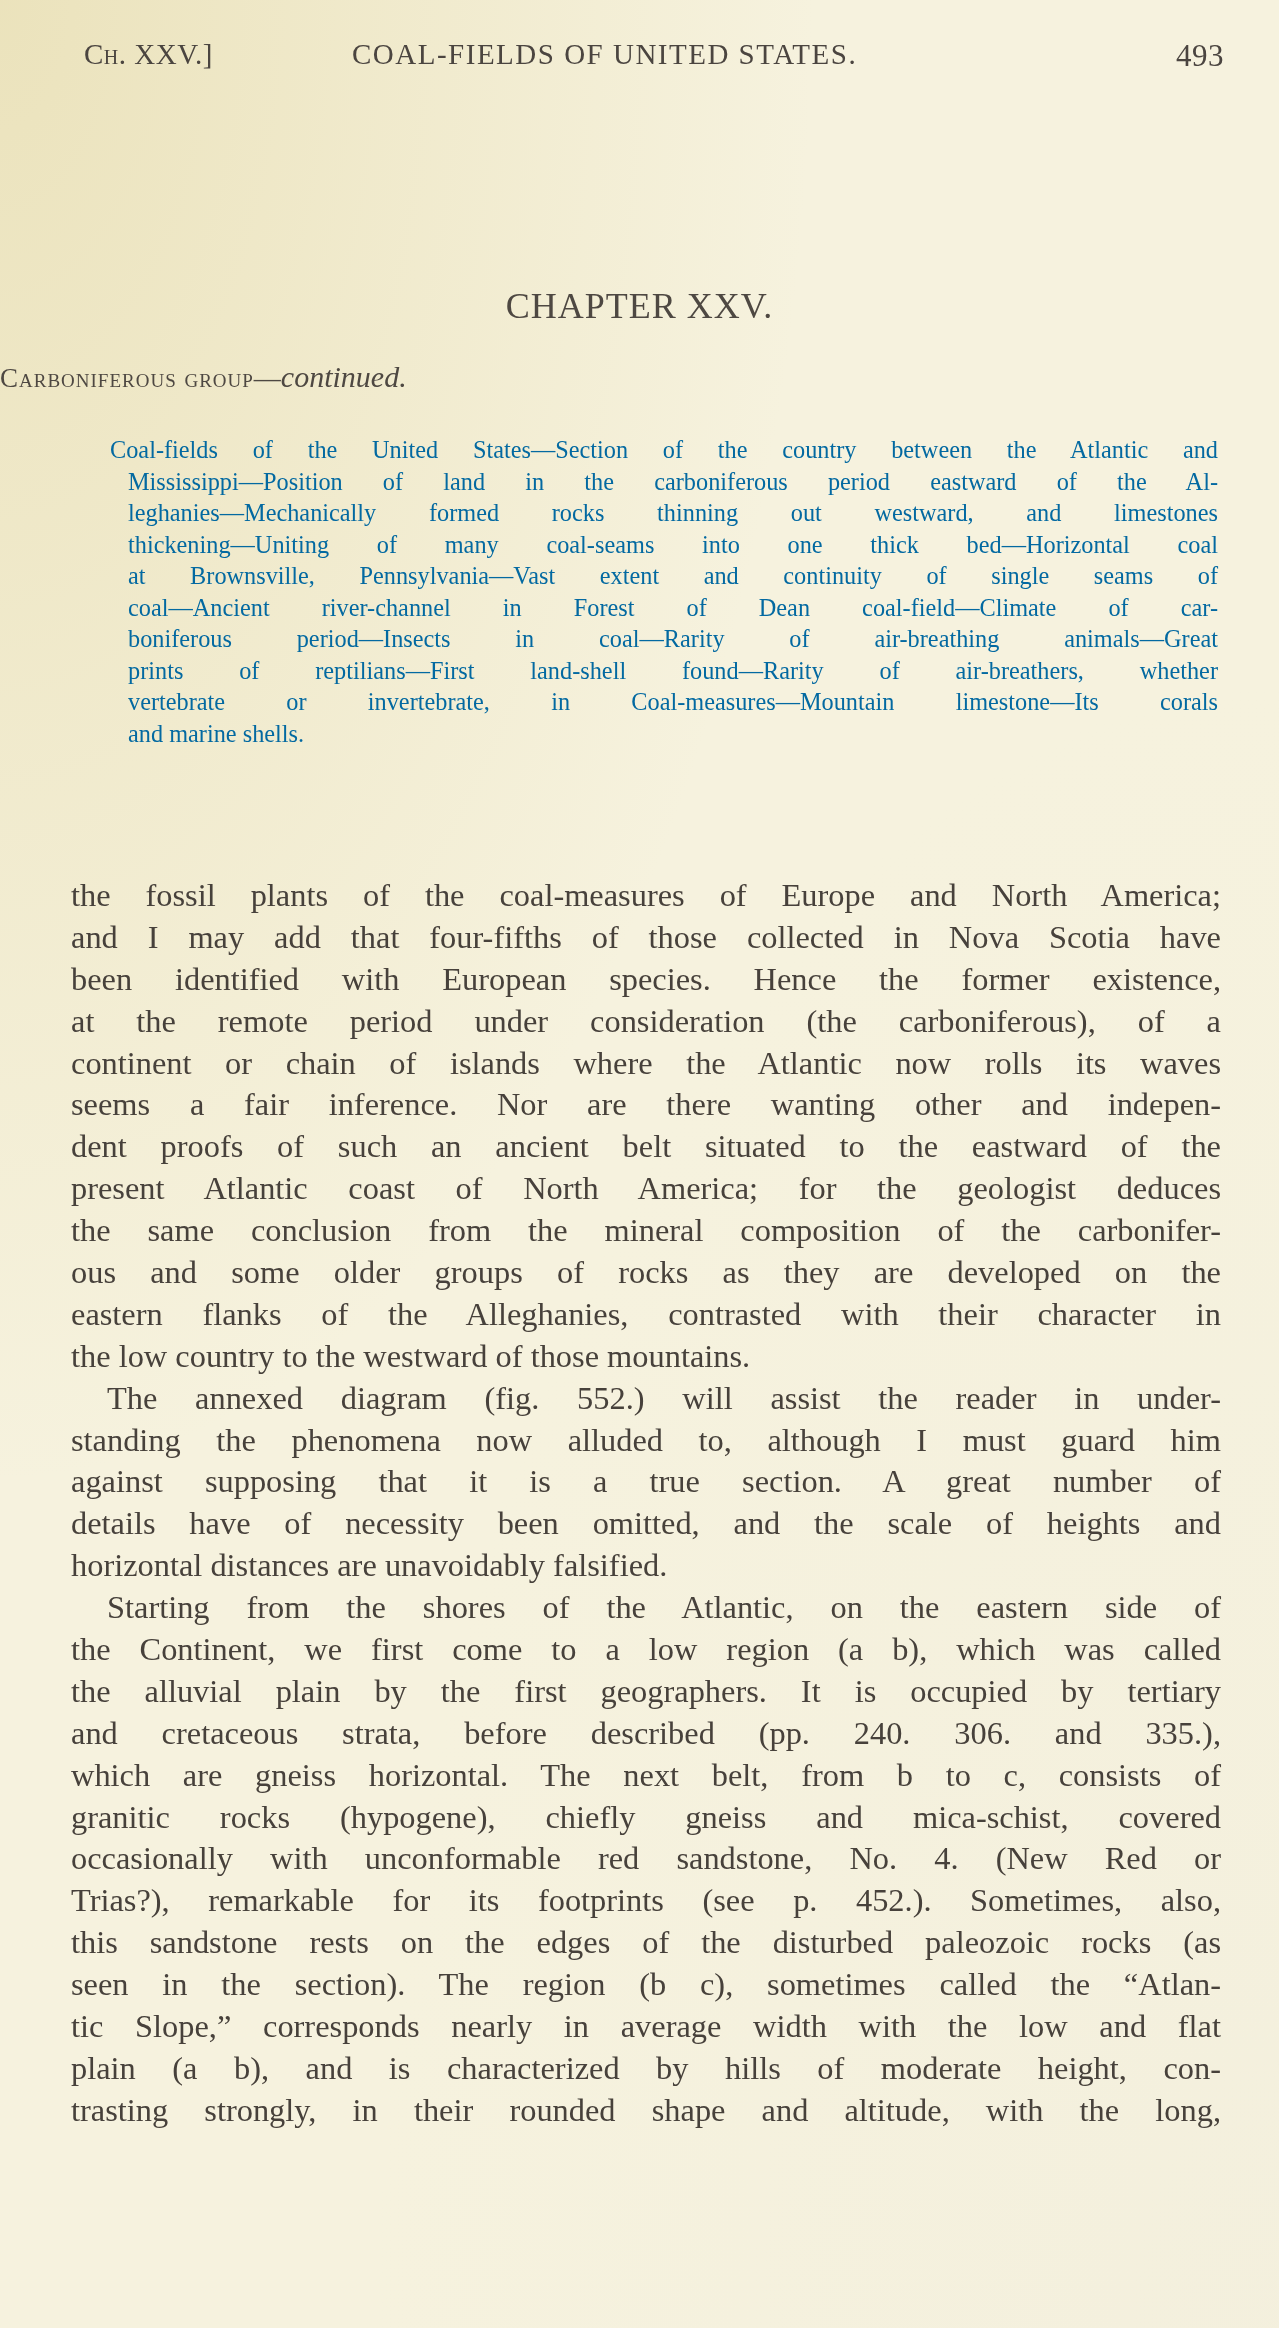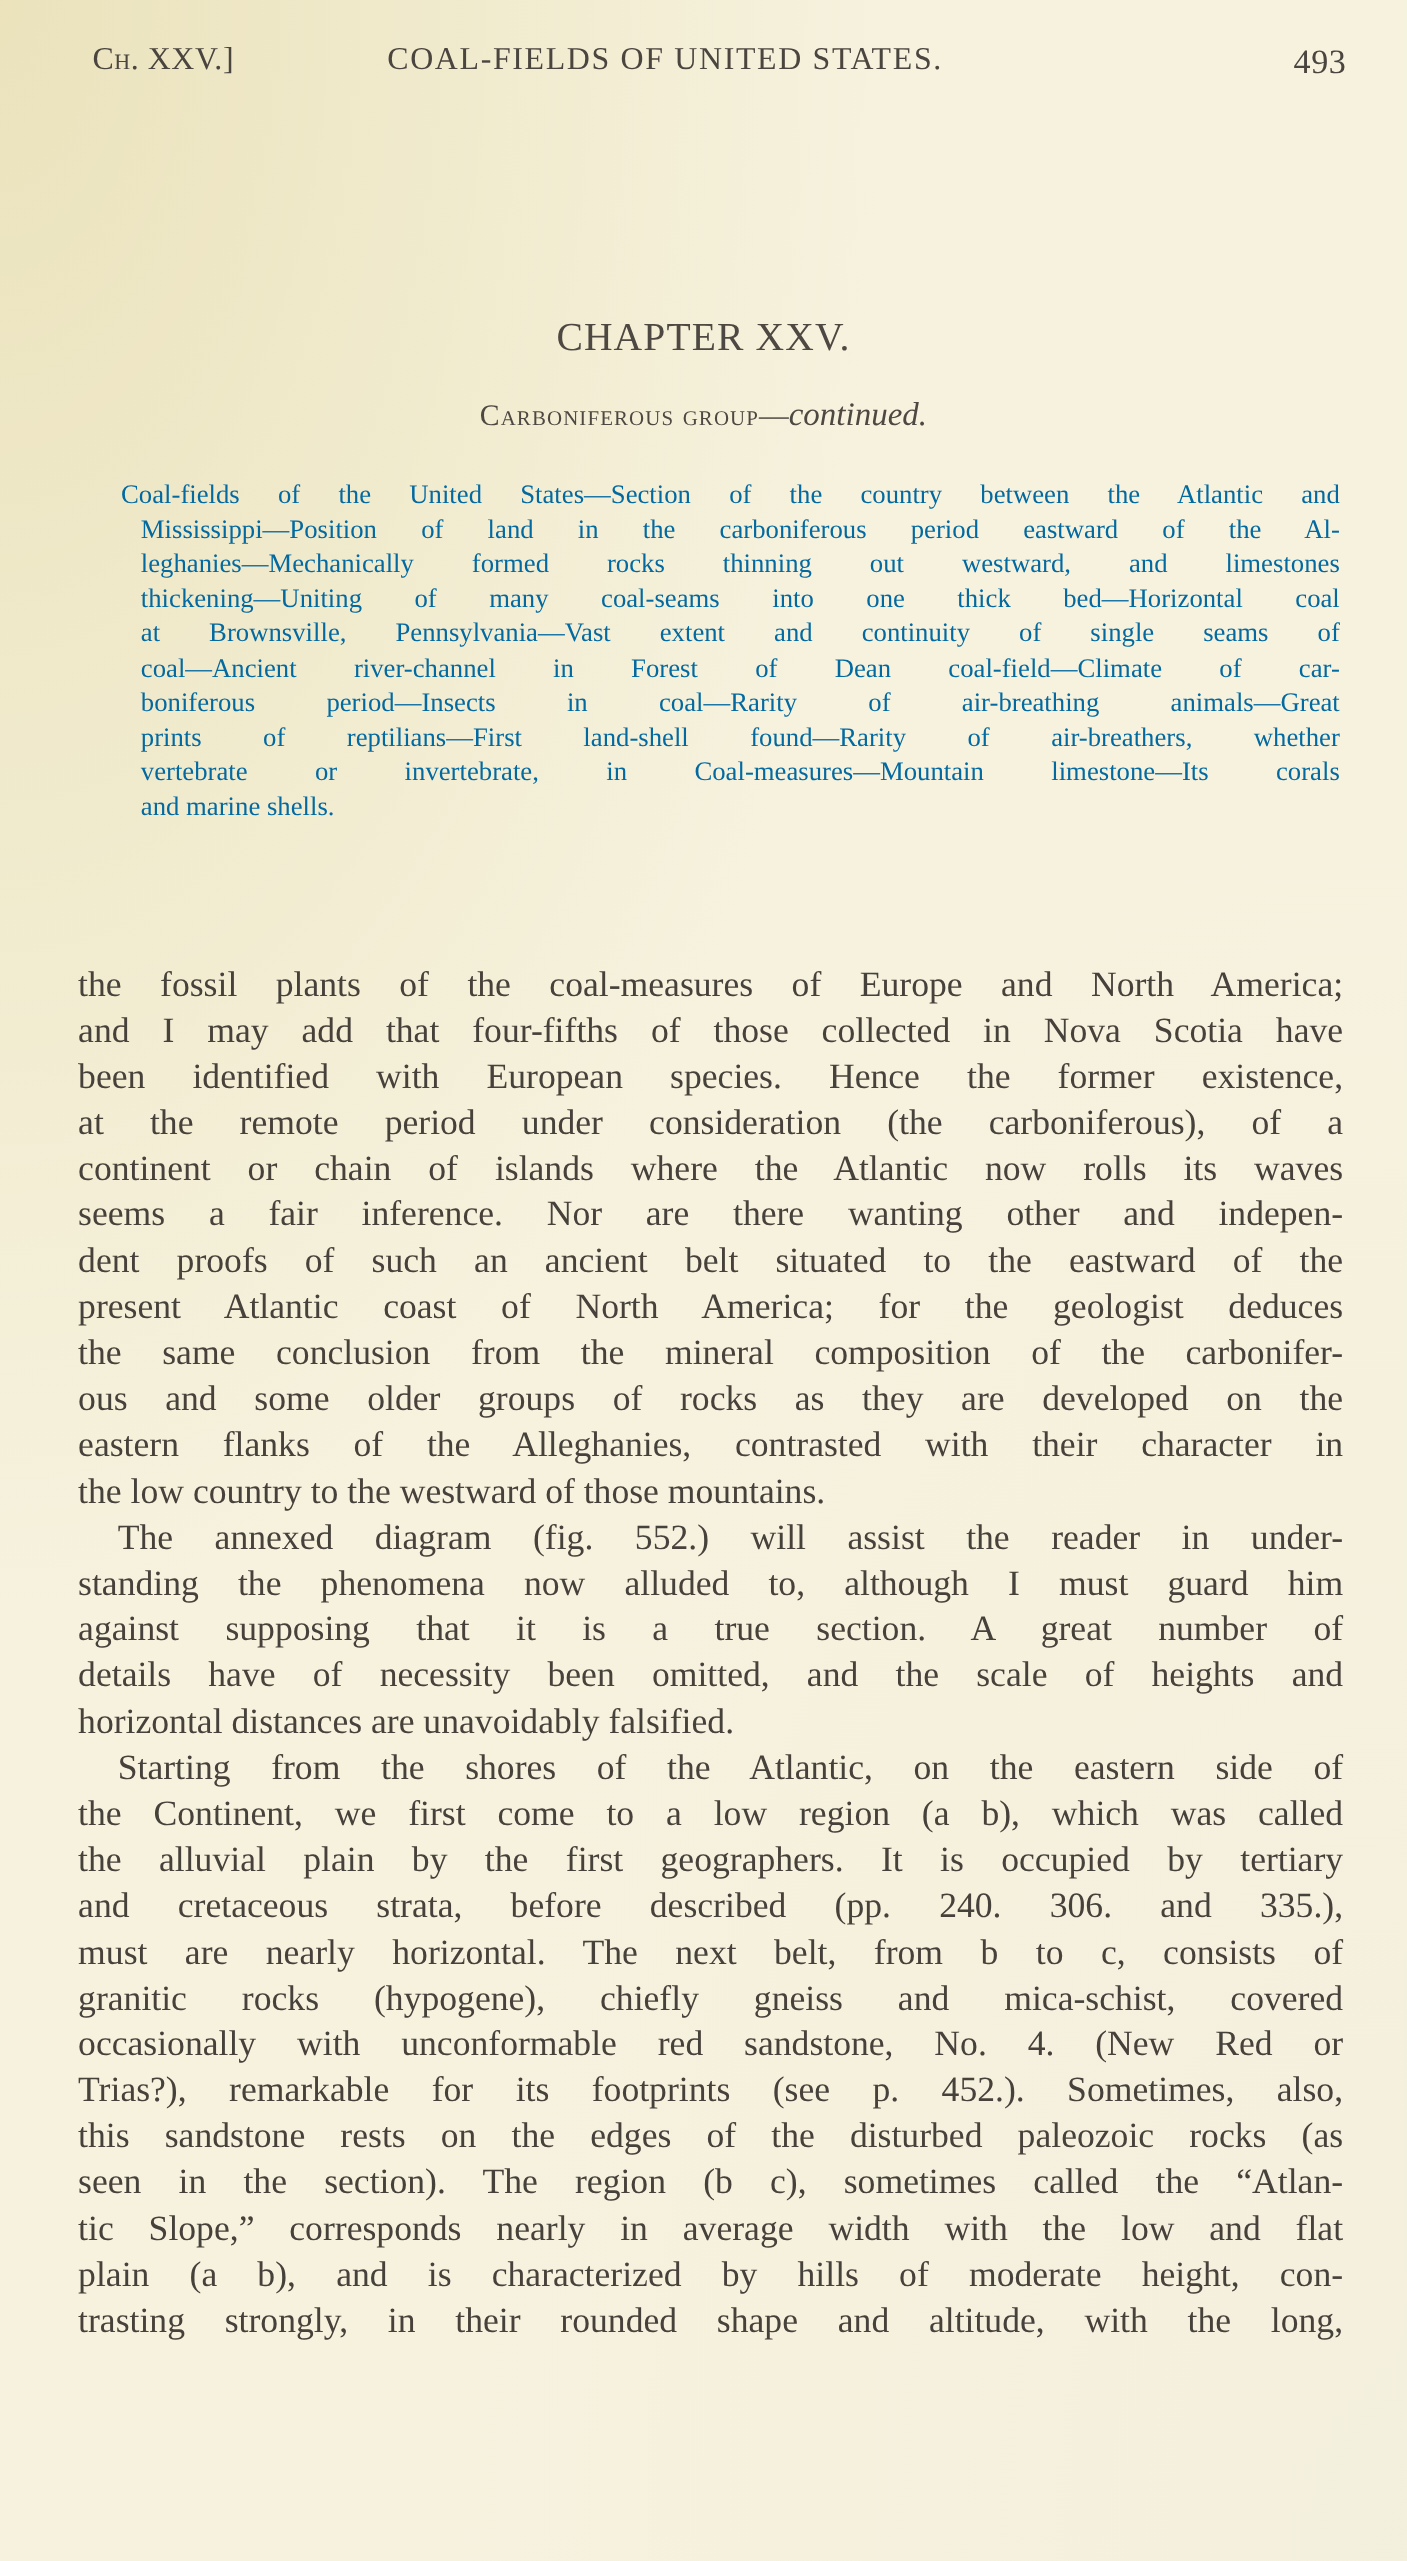--- a/index.html
+++ b/index.html
@@ -52,21 +52,20 @@
       left: 0; width: 1279px;
       text-align: center;
       font-size: 36px;
       letter-spacing: 1px;
       color: #4e4842;
     }
     .chapter-subtitle {
       position: absolute;
       top: 360px;
       left: 0; width: 1279px;
-      text-align: center;
       font-size: 27px;
       color: #4e4842;
     }
     .chapter-subtitle .sc {
       font-variant: small-caps;
       letter-spacing: 1px;
     }
     .chapter-subtitle .it {
       font-style: italic;
       font-size: 30px;
@@ -159,21 +158,21 @@
     <span class="line para-start">The annexed diagram (fig. 552.) will assist the reader in under-</span>
     <span class="line">standing the phenomena now alluded to, although I must guard him</span>
     <span class="line">against supposing that it is a true section.  A great number of</span>
     <span class="line">details have of necessity been omitted, and the scale of heights and</span>
     <span class="line last">horizontal distances are unavoidably falsified.</span>
 
     <span class="line para-start">Starting from the shores of the Atlantic, on the eastern side of</span>
     <span class="line">the Continent, we first come to a low region (a b), which was called</span>
     <span class="line">the alluvial plain by the first geographers.  It is occupied by tertiary</span>
     <span class="line">and cretaceous strata, before described (pp. 240. 306. and 335.),</span>
-    <span class="line">must are nearly horizontal.  The next belt, from b to c, consists of</span>
+    <span class="line">which are gneiss horizontal.  The next belt, from b to c, consists of</span>
     <span class="line">granitic rocks (hypogene), chiefly gneiss and mica-schist, covered</span>
     <span class="line">occasionally with unconformable red sandstone, No. 4. (New Red or</span>
     <span class="line">Trias?), remarkable for its footprints (see p. 452.).  Sometimes, also,</span>
     <span class="line">this sandstone rests on the edges of the disturbed paleozoic rocks (as</span>
     <span class="line">seen in the section).  The region (b c), sometimes called the “Atlan-</span>
     <span class="line">tic Slope,” corresponds nearly in average width with the low and flat</span>
     <span class="line">plain (a b), and is characterized by hills of moderate height, con-</span>
     <span class="line">trasting strongly, in their rounded shape and altitude, with the long,</span>
   </div>
 

